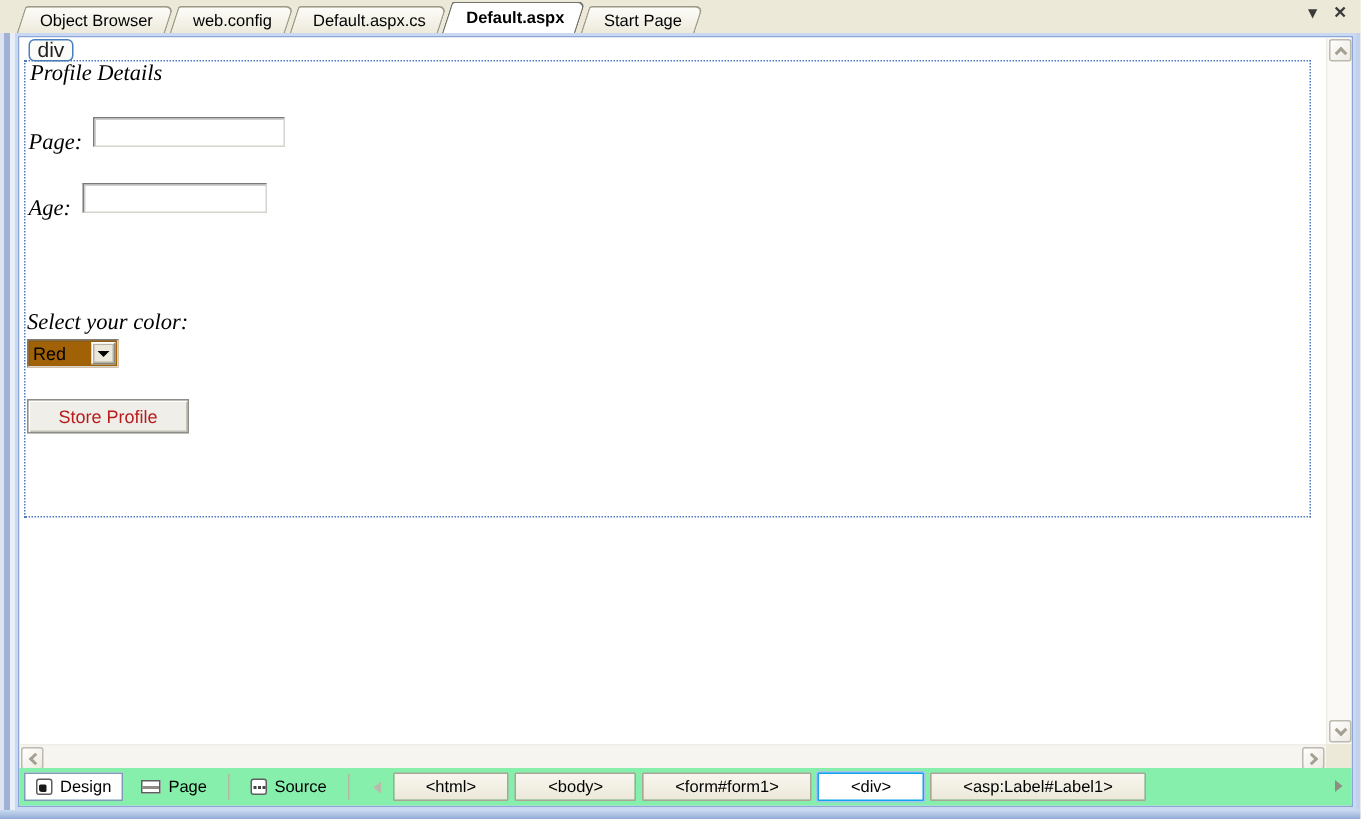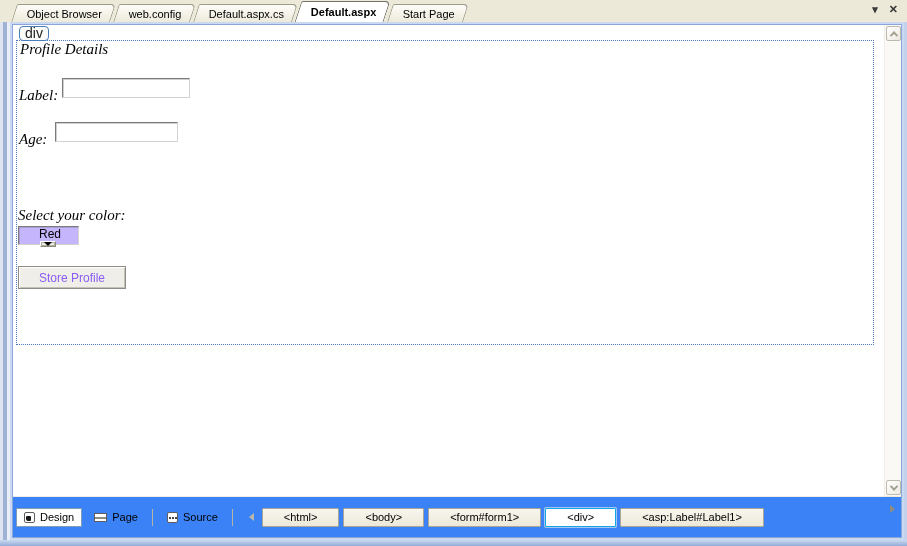--- a/index.html
+++ b/index.html
@@ -37,52 +37,52 @@
   .div-tag { position:absolute; left:6px; top:1px; height:15px; padding:0 5px;
              border:1px solid #4A7EBB; border-radius:4px; background:#FBFBF8;
              font-size:14px; line-height:13px; color:#222; z-index:3; }
   .div-outline { position:absolute; left:3px; top:15px; width:858px; height:305px;
                  border:1px dotted #4E79BF; }
   .txt { position:absolute; font-family:"Liberation Serif", serif; font-size:15px; color:#000; white-space:nowrap;font-style:italic; }
   .tb { position:absolute; height:20px; background:#FFFFFF; font-size:13px; padding:1px 3px;
         border:1px solid; border-color:#7B7B7B #D6D3CE #D6D3CE #7B7B7B;
         box-shadow:inset 1px 1px 0 rgba(64,64,64,0.25); outline:none;
         font-family:"Liberation Sans", sans-serif; }
-  .select { position:absolute; left:5px; top:201px; width:61px; height:19px; background:#c4b5fd;
+  .select { position:absolute; left:5px; top:201px; width:61px; height:19px; background:#a16207;
             border:1px solid; border-color:#7B7B7B #D6D3CE #D6D3CE #7B7B7B;
             box-shadow:inset 1px 1px 0 rgba(64,64,64,0.2);
-            display:flex; align-items:center; cursor:default;flex-direction:column; }
+            display:flex; align-items:center; cursor:default; }
   .select-text { flex:1; font-size:12px; padding-left:3px; }
   .select-btn { width:16px; height:15px; margin-right:1px; background:#ECE9DC;
                 border:1px solid; border-color:#FFFFFF #8B897E #8B897E #FFFFFF;
                 box-shadow:0 0 0 1px #B5B2A6 inset; display:flex; align-items:center; justify-content:center; }
   .tri-down { width:0; height:0; border-left:4px solid transparent; border-right:4px solid transparent;
               border-top:4px solid #000; }
   .formbtn { position:absolute; background:#EFEEE8; border:1px solid #8E8C87;
              box-shadow:inset 1px 1px 0 #FFFFFF, inset -1px -1px 0 #C4C1B7;
-             font-size:12px; color:#8b5cf6; display:flex; align-items:center; justify-content:center;
+             font-size:12px; color:#b91c1c; display:flex; align-items:center; justify-content:center;
              font-family:"Liberation Sans", sans-serif; cursor:default; }
 
   
   .vscroll { position:absolute; top:0; right:0; width:17px; bottom:41px;
              background:#FAF9F5; border-left:1px solid #EFEDE6; }
   .hscroll { position:absolute; left:0; bottom:24px; height:17px; right:17px;
              background:#F7F5F0; border-top:1px solid #EFEDE6; }
   .scroll-corner { position:absolute; right:0; bottom:24px; width:17px; height:17px; background:#ECE9D8; }
   .sbtn { position:absolute; width:15px; height:15px; border:1px solid #BCB9AE; border-radius:2px;
           background:linear-gradient(135deg,#FFFFFF,#EDEAE1);
           display:flex; align-items:center; justify-content:center; }
   .chev { width:6px; height:6px; border-color:#A3A092; }
   .chev-up   { border-left:2px solid #A3A092; border-top:2px solid #A3A092; transform:rotate(45deg) translate(1px,1px); }
   .chev-down { border-right:2px solid #A3A092; border-bottom:2px solid #A3A092; transform:rotate(45deg) translate(-1px,-1px); }
   .chev-left { border-left:2px solid #A3A092; border-bottom:2px solid #A3A092; transform:rotate(45deg) translate(1px,-1px); }
   .chev-right{ border-top:2px solid #A3A092; border-right:2px solid #A3A092; transform:rotate(45deg) translate(-1px,1px); }
 
   
-  .viewbar { position:absolute; left:0; right:0; bottom:0; height:40px; background:#3b82f6;
+  .viewbar { position:absolute; left:0; right:0; bottom:0; height:25px; background:#86efac;
              display:flex; align-items:center; padding-left:3px; gap:4px; font-size:11px; }
   .viewbtn { height:19px; padding:0 7px; display:flex; align-items:center; gap:5px; cursor:default;
              border:1px solid transparent; }
   .viewbtn.active { background:#FFFFFF; border:1px solid #7F9DB9; }
   .vsep { width:1px; height:17px; background:#B8B5A4; margin:0 2px; }
   .ico-design { width:11px; height:11px; border:1px solid #5E5E5E; border-radius:2px; background:#FFF; position:relative; }
   .ico-design::after { content:''; position:absolute; left:1px; bottom:1px; width:5px; height:5px;
                        background:#1A1A1A; border-radius:1px 1px 1px 2px; }
   .ico-split { width:13px; height:9px; border:1px solid #5E5E5E; background:#FFF; position:relative; }
   .ico-split::after { content:''; position:absolute; left:0; right:0; top:3px; height:2px; background:#8E8C84; }
@@ -133,21 +133,21 @@
 
   <div class="panel-outer">
     <div class="panel-inner">
 
       <div class="design-surface">
         <div class="div-tag">div</div>
         <div class="div-outline"></div>
 
         <div class="txt" style="left:7px;top:16px">Profile Details</div>
 
-        <div class="txt" style="left:6px;top:62px">Label:</div>
+        <div class="txt" style="left:6px;top:62px">Page:</div>
         <input class="tb" style="left: 49px; top: 53px; width: 128px;" type="text" value="">
 
         <div class="txt" style="left:6px;top:106px">Age:</div>
         <input class="tb" style="left: 42px; top: 97px; width: 123px;" type="text" value="">
 
 
         <div class="txt" style="left:5px;top:182px">Select your color:</div>
 
         <div class="select">
           <span class="select-text">Red</span>

